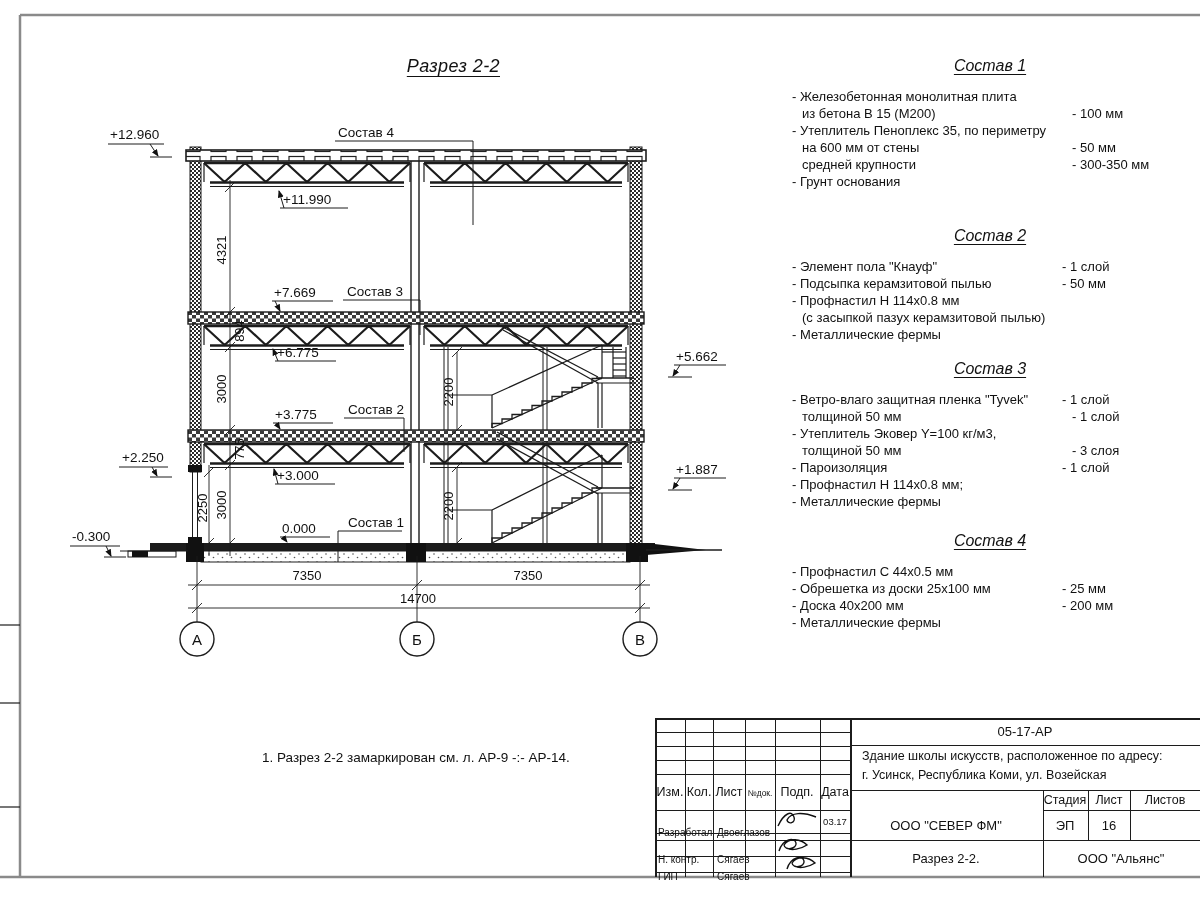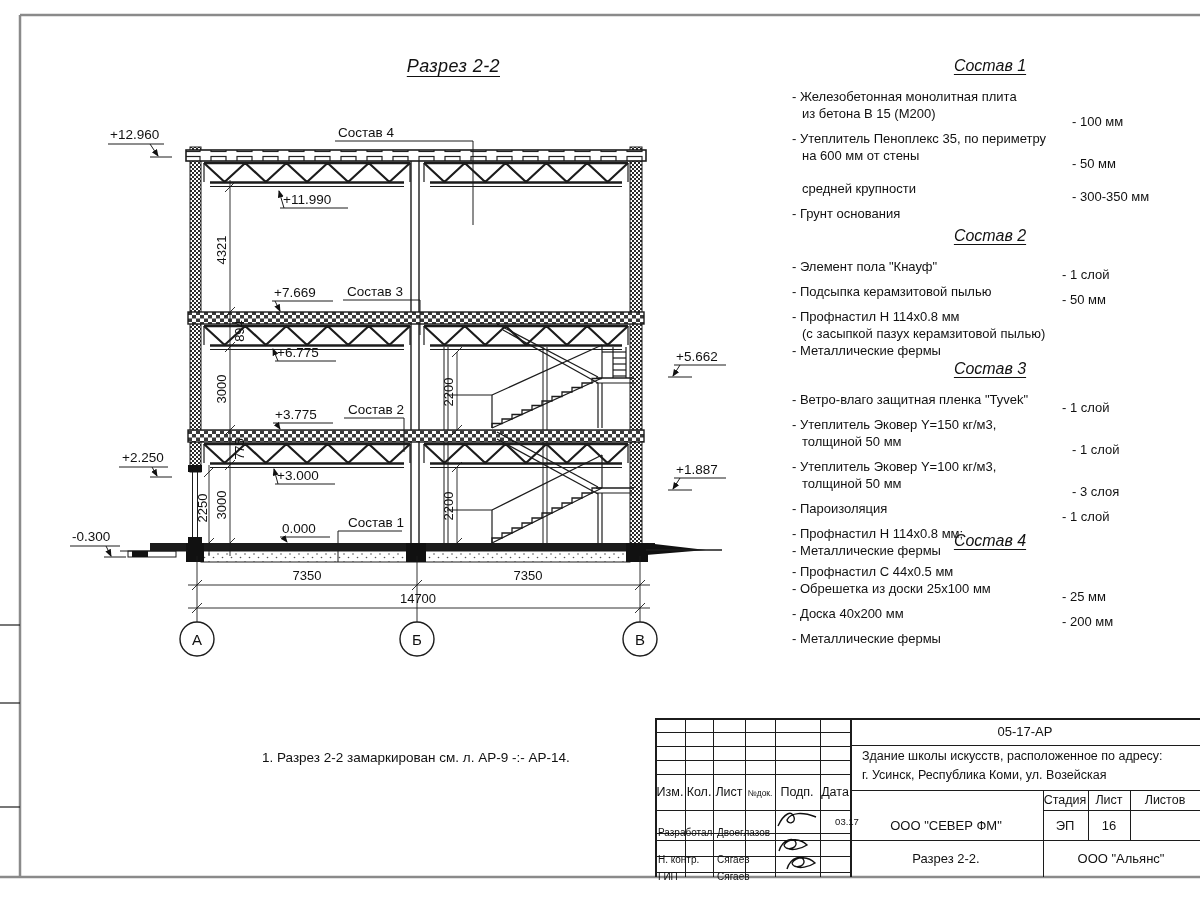--- a/index.html
+++ b/index.html
@@ -11,29 +11,29 @@
       font-style:italic;font-size:18px;letter-spacing:.4px;text-decoration:underline;
       text-underline-offset:4px;}
   .note{position:absolute;left:262px;top:750px;font-size:13.5px;}
   .panel{position:absolute;left:788px;top:0;width:404px;}
   .sec{position:absolute;left:0;width:100%;}
   .sec-title{text-align:center;font-style:italic;font-size:16px;
       text-decoration:underline;text-underline-offset:3px;margin-bottom:13px;}
   .row{display:flex;line-height:17px;font-size:13px;}
   .row .t{width:270px;padding-left:4px;white-space:nowrap;}
   .row.ind .t{padding-left:14px;}
-  .row .v{flex:1;white-space:nowrap;margin-top:8px;}
+  .row .v{flex:1;white-space:nowrap;}
   .tb{position:absolute;left:655px;top:718px;width:545px;height:159px;}
   .tb .vl{position:absolute;top:0;width:1.3px;background:#1c1c1c;}
   .tb .hl{position:absolute;left:0;height:1.3px;background:#1c1c1c;}
   .tb .cell{position:absolute;font-size:12.5px;white-space:nowrap;}
   .tb .cell.c{transform:translateX(-50%);}
   .tb .sm{font-size:10px;margin-top:12px;}
   .tb .xs{font-size:8.5px;}
-  .tb .dt{font-size:9.5px;margin-left:12px;}
+  .tb .dt{font-size:9.5px;}
   .tb .md{font-size:13px;}
   .sigbox{position:absolute;}
 </style>
 </head>
 <body>
 
 <svg width="1200" height="900" viewBox="0 0 1200 900">
   <defs>
     <marker id="arr" markerWidth="9" markerHeight="8" refX="6.5" refY="3" orient="auto" markerUnits="userSpaceOnUse">
       <path d="M0,0L7.5,3L0,6z" fill="#111"></path>
@@ -378,24 +378,20 @@
         <span class="v"></span>
       </div>
   </div>
 
   <div class="sec" style="top:360px">
     <div class="sec-title">Состав 3</div>
     <div class="row">
         <span class="t">- Ветро-влаго защитная пленка  "Tyvek"</span>
         <span class="v">- 1 слой</span>
       </div>
-    <div class="row">
-        <span class="t">- Утеплитель Эковер Y=150 кг/м3,</span>
-        <span class="v"></span>
-      </div>
     <div class="row ind">
         <span class="t">толщиной 50 мм</span>
         <span class="v">- 1 слой</span>
       </div>
     <div class="row">
         <span class="t">- Утеплитель Эковер Y=100 кг/м3,</span>
         <span class="v"></span>
       </div>
     <div class="row ind">
         <span class="t">толщиной 50 мм</span>

